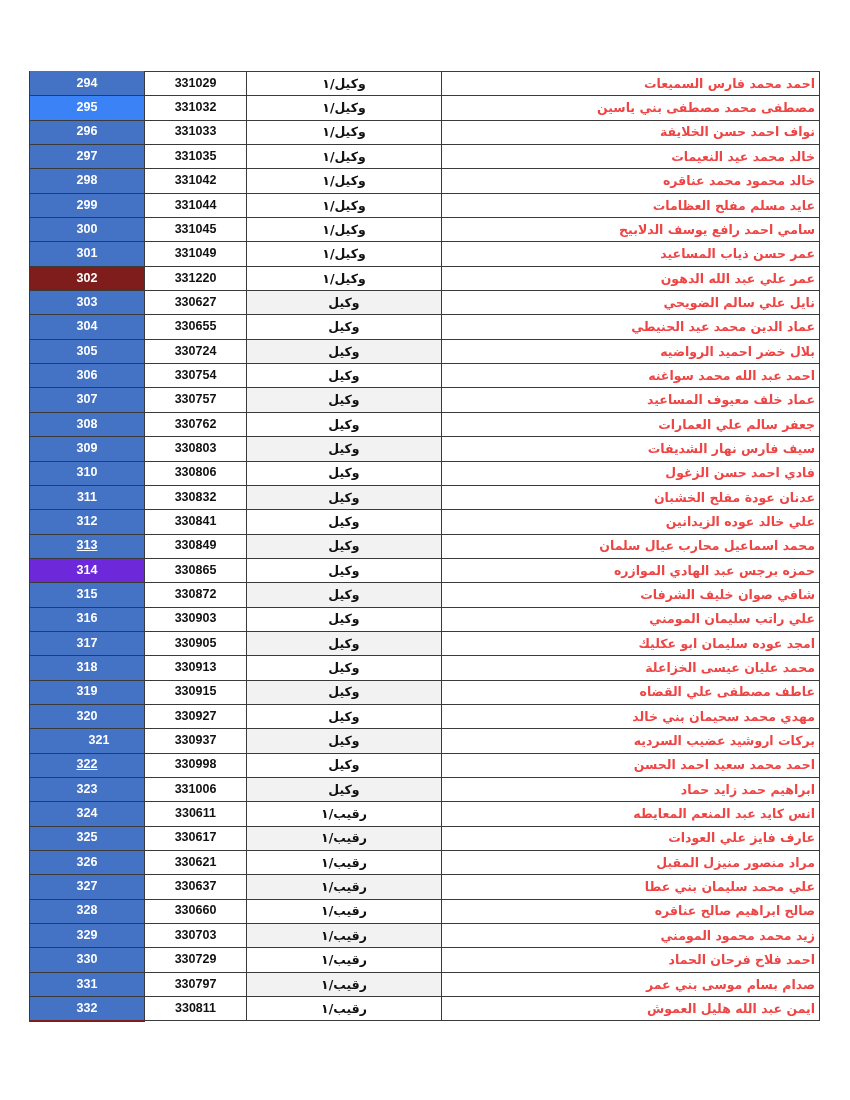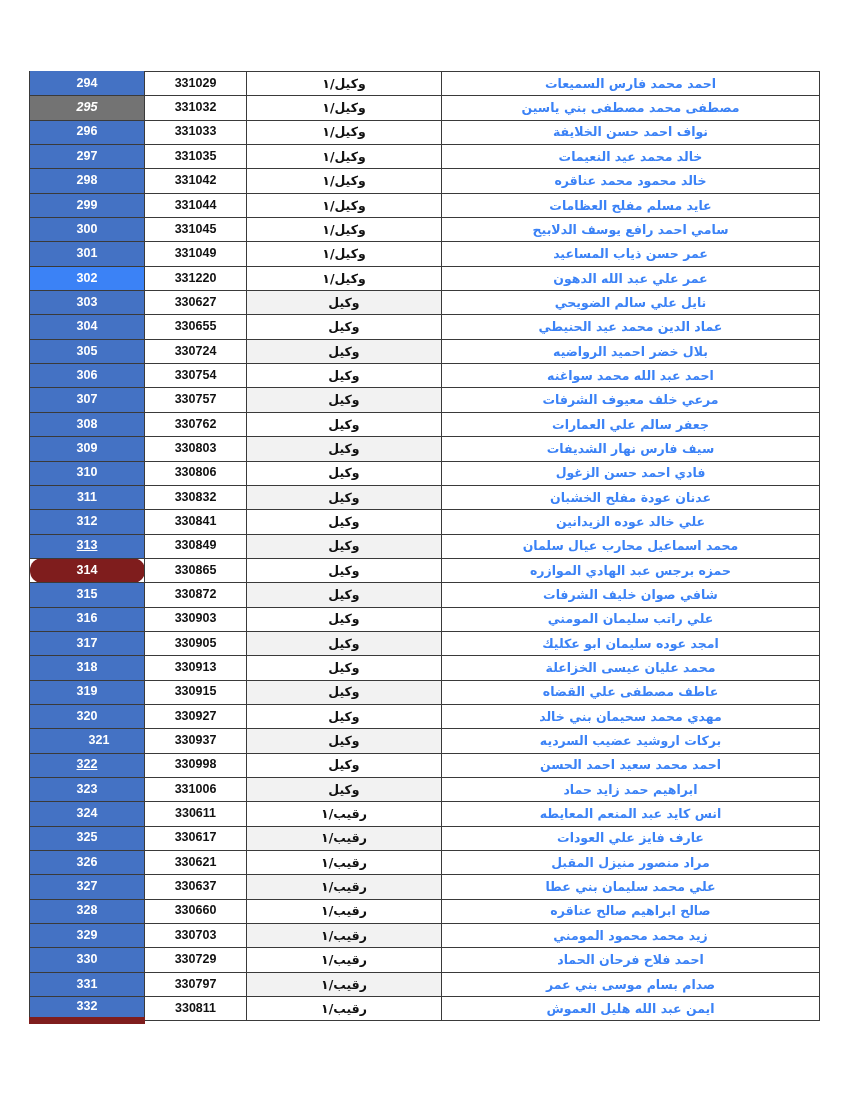--- a/index.html
+++ b/index.html
@@ -47,23 +47,23 @@
     height: 24.35px;
     padding: 0 4px;
     border: 1px solid #3a3a3a;
     font-size: 12.5px;
     line-height: 1.1;
     vertical-align: middle;
     box-sizing: border-box;
   }
 
   td.cell-name {
-    text-align: center;
+    text-align: right;
     font-weight: 700;
-    color: #3b82f6;
+    color: #ef4444;
     background: #ffffff;
     font-size: 12.8px;
     letter-spacing: 0px;
   }
 
   td.cell-rank {
     text-align: center;
     font-weight: 700;
     color: #111111;
     background: #ffffff;
@@ -92,21 +92,21 @@
     font-family: "Liberation Sans", sans-serif;
     border-color: #4f7cc9;
     border-top-color: #6a93d4;
     border-bottom-color: #3c66b4;
     border-right: none;
     border-left: none;
   }
 
   
   tr:first-child td.cell-seq { border-top: 1px solid #4472c4; }
-  tr:last-child  td.cell-seq { border-bottom: 7px solid #7f1d1d; margin-left: 42px; }
+  tr:last-child  td.cell-seq { border-bottom: 2px solid #7f1d1d; margin-left: 42px; }
 </style>
 </head>
 <body>
 
 <div id="page">
   <div id="table-wrap">
     <table class="roster">
       <colgroup>
         <col class="c-name">
         <col class="c-rank">
@@ -117,21 +117,21 @@
           <tr>
             <td class="cell-name">احمد محمد فارس السميعات</td>
             <td class="cell-rank">وكيل/١</td>
             <td class="cell-num">331029</td>
             <td class="cell-seq" style="background: rgb(68, 114, 196);">294</td>
           </tr>
           <tr>
             <td class="cell-name">مصطفى محمد مصطفى بني ياسين</td>
             <td class="cell-rank">وكيل/١</td>
             <td class="cell-num">331032</td>
-            <td class="cell-seq" style="background: #737373; font-style: italic;">295</td>
+            <td class="cell-seq" style="background: #3b82f6;">295</td>
           </tr>
           <tr>
             <td class="cell-name">نواف احمد حسن الخلايفة</td>
             <td class="cell-rank">وكيل/١</td>
             <td class="cell-num">331033</td>
             <td class="cell-seq" style="background: rgb(68, 114, 196);">296</td>
           </tr>
           <tr>
             <td class="cell-name">خالد محمد عيد النعيمات</td>
             <td class="cell-rank">وكيل/١</td>
@@ -159,21 +159,21 @@
           <tr>
             <td class="cell-name">عمر حسن ذياب المساعيد</td>
             <td class="cell-rank">وكيل/١</td>
             <td class="cell-num">331049</td>
             <td class="cell-seq" style="background: rgb(68, 114, 196);">301</td>
           </tr>
           <tr>
             <td class="cell-name">عمر علي عبد الله الدهون</td>
             <td class="cell-rank">وكيل/١</td>
             <td class="cell-num">331220</td>
-            <td class="cell-seq" style="background: #3b82f6; margin-top: 48px;">302</td>
+            <td class="cell-seq" style="background: #7f1d1d; margin-top: 48px;">302</td>
           </tr>
           <tr>
             <td class="cell-name">نايل علي سالم الضويحي</td>
             <td class="cell-rank shaded">وكيل</td>
             <td class="cell-num">330627</td>
             <td class="cell-seq" style="background: rgb(68, 114, 196);">303</td>
           </tr>
           <tr>
             <td class="cell-name">عماد الدين محمد عيد الحنيطي</td>
             <td class="cell-rank">وكيل</td>
@@ -186,21 +186,21 @@
             <td class="cell-num">330724</td>
             <td class="cell-seq" style="background: rgb(68, 114, 196);">305</td>
           </tr>
           <tr>
             <td class="cell-name">احمد عبد الله محمد سواغنه</td>
             <td class="cell-rank">وكيل</td>
             <td class="cell-num">330754</td>
             <td class="cell-seq" style="background: rgb(68, 114, 196);">306</td>
           </tr>
           <tr>
-            <td class="cell-name">مرعي خلف معيوف الشرفات</td>
+            <td class="cell-name">عماد خلف معيوف المساعيد</td>
             <td class="cell-rank shaded">وكيل</td>
             <td class="cell-num">330757</td>
             <td class="cell-seq" style="background: rgb(68, 114, 196);">307</td>
           </tr>
           <tr>
             <td class="cell-name">جعفر سالم علي العمارات</td>
             <td class="cell-rank">وكيل</td>
             <td class="cell-num">330762</td>
             <td class="cell-seq" style="background: rgb(68, 114, 196);">308</td>
           </tr>
@@ -231,21 +231,21 @@
           <tr>
             <td class="cell-name">محمد اسماعيل محارب عيال سلمان</td>
             <td class="cell-rank shaded">وكيل</td>
             <td class="cell-num">330849</td>
             <td class="cell-seq" style="background: rgb(68, 114, 196); text-decoration: underline;">313</td>
           </tr>
           <tr>
             <td class="cell-name">حمزه برجس عبد الهادي الموازره</td>
             <td class="cell-rank">وكيل</td>
             <td class="cell-num">330865</td>
-            <td class="cell-seq" style="background: #7f1d1d; border-radius: 12px;">314</td>
+            <td class="cell-seq" style="background: #6d28d9;">314</td>
           </tr>
           <tr>
             <td class="cell-name">شافي صوان خليف الشرفات</td>
             <td class="cell-rank shaded">وكيل</td>
             <td class="cell-num">330872</td>
             <td class="cell-seq" style="background: rgb(68, 114, 196);">315</td>
           </tr>
           <tr>
             <td class="cell-name">علي راتب سليمان المومني</td>
             <td class="cell-rank">وكيل</td>

